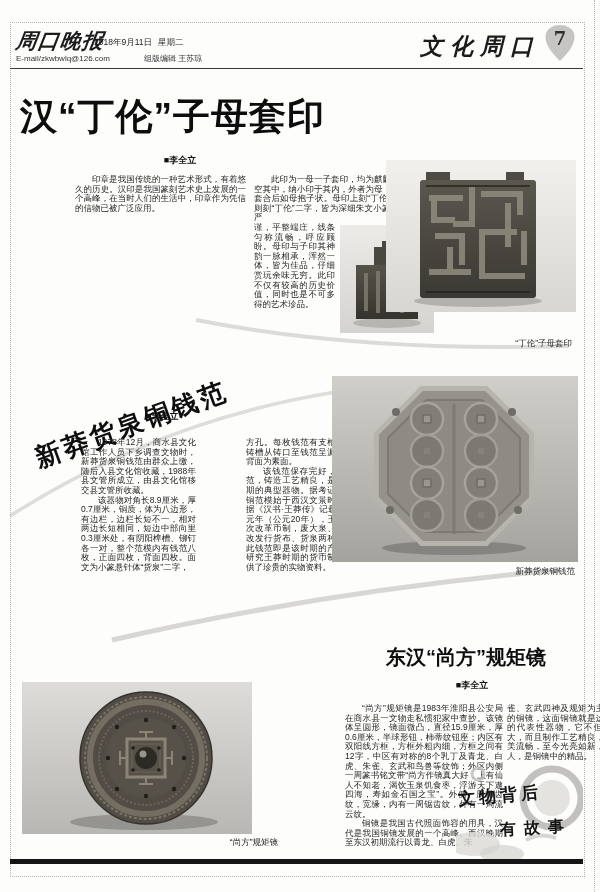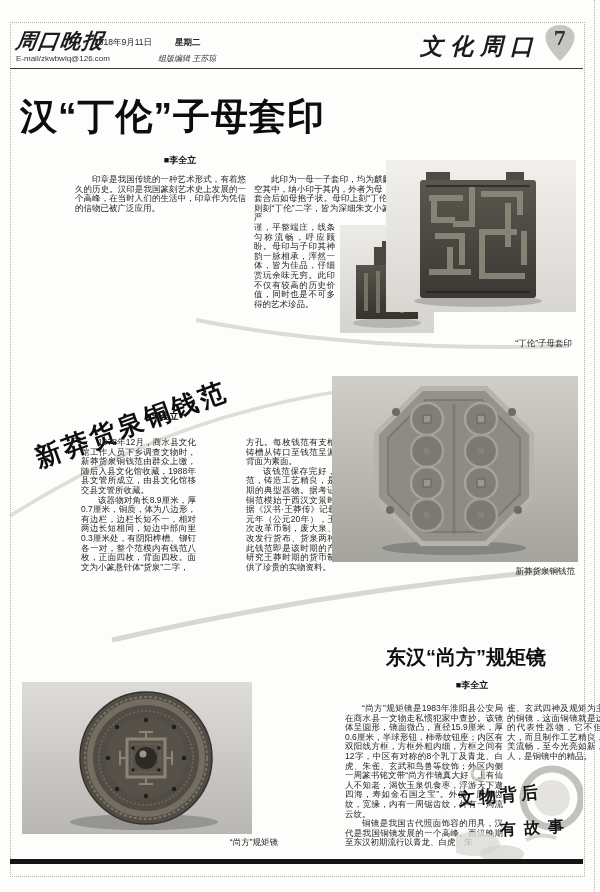--- a/index.html
+++ b/index.html
@@ -8,23 +8,23 @@
   .frame{position:absolute;left:10px;top:22px;width:573px;height:853px;
          border:1px dotted #b5b4b0;pointer-events:none;}
   .outer-right{position:absolute;left:594px;top:0;height:892px;border-left:1px dotted #b5b4b0;}
   .header-rule{position:absolute;left:10px;top:68px;width:573px;height:1px;background:#3a3a38;}
   .bottom-bar{position:absolute;left:10px;top:859px;width:573px;height:5px;background:#151515;}
 
   .masthead-logo{position:absolute;left:16px;top:27px;
     font-family:"DejaVu Serif","Liberation Serif",serif;font-style:italic;font-weight:bold;
     font-size:21px;letter-spacing:1px;transform:skewX(-8deg);}
   .masthead-date{position:absolute;left:94px;top:37px;font-size:8.5px;color:#222;}
-  .masthead-date .wd{margin-left:23px;font-weight:bold;}
+  .masthead-date .wd{margin-left:6px;}
   .masthead-sub{position:absolute;left:16px;top:53px;font-size:8px;color:#333;}
-  .masthead-sub .ed{margin-left:48px;font-style:italic;}
+  .masthead-sub .ed{margin-left:34px;}
   .section-title{position:absolute;left:420px;top:31px;
     font-family:"DejaVu Serif","Liberation Serif",serif;font-style:italic;font-weight:bold;
     font-size:23px;letter-spacing:7px;}
   .badge{position:absolute;left:544px;top:24px;width:32px;height:38px;}
   .badge svg{position:absolute;left:0;top:0;}
   .badge .num{position:absolute;left:0;top:4px;width:32px;text-align:center;
     font-family:"DejaVu Serif",serif;font-size:18px;font-weight:bold;color:#2e2e2c;}
 
   .headline{font-weight:900;font-family:"Liberation Sans","DejaVu Sans",sans-serif;color:#0d0d0d;}
   .a1-title{position:absolute;left:20px;top:92px;width:320px;text-align:left;

